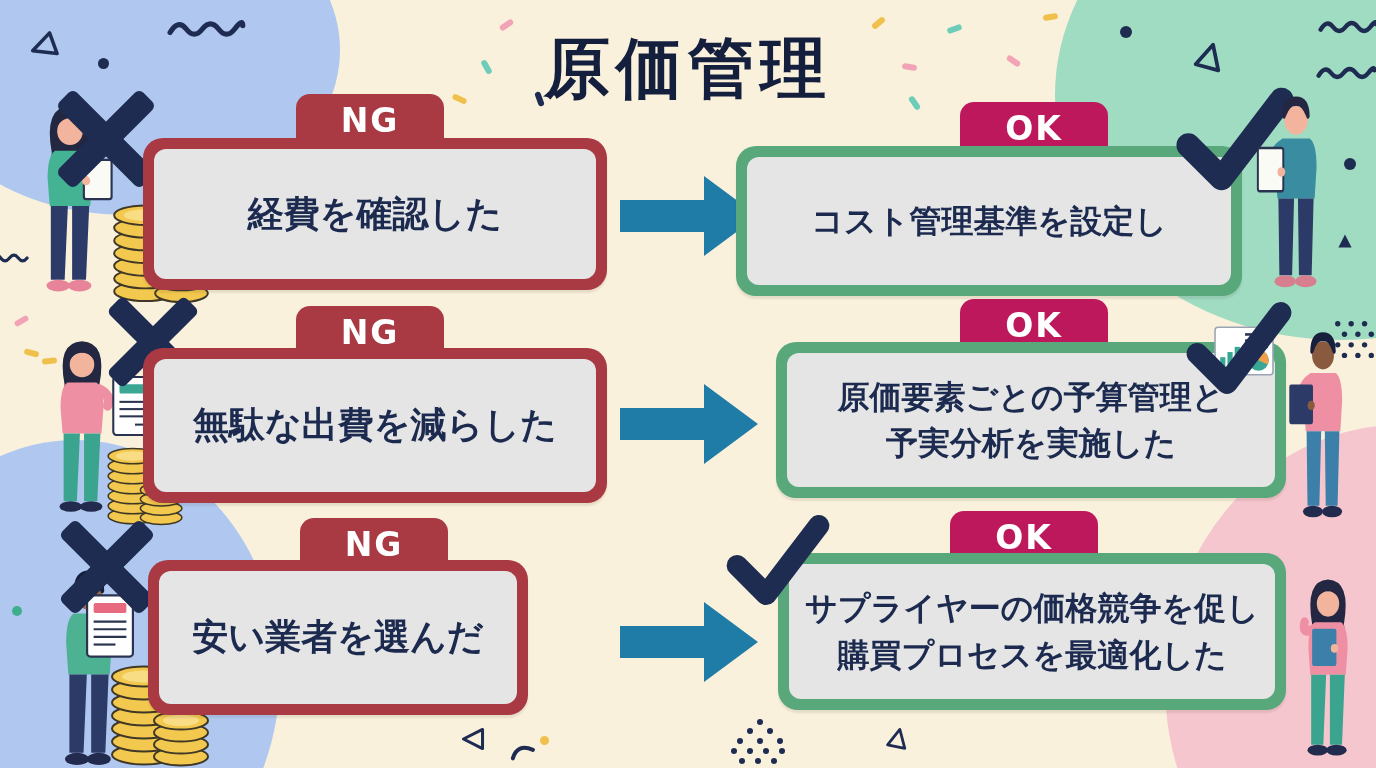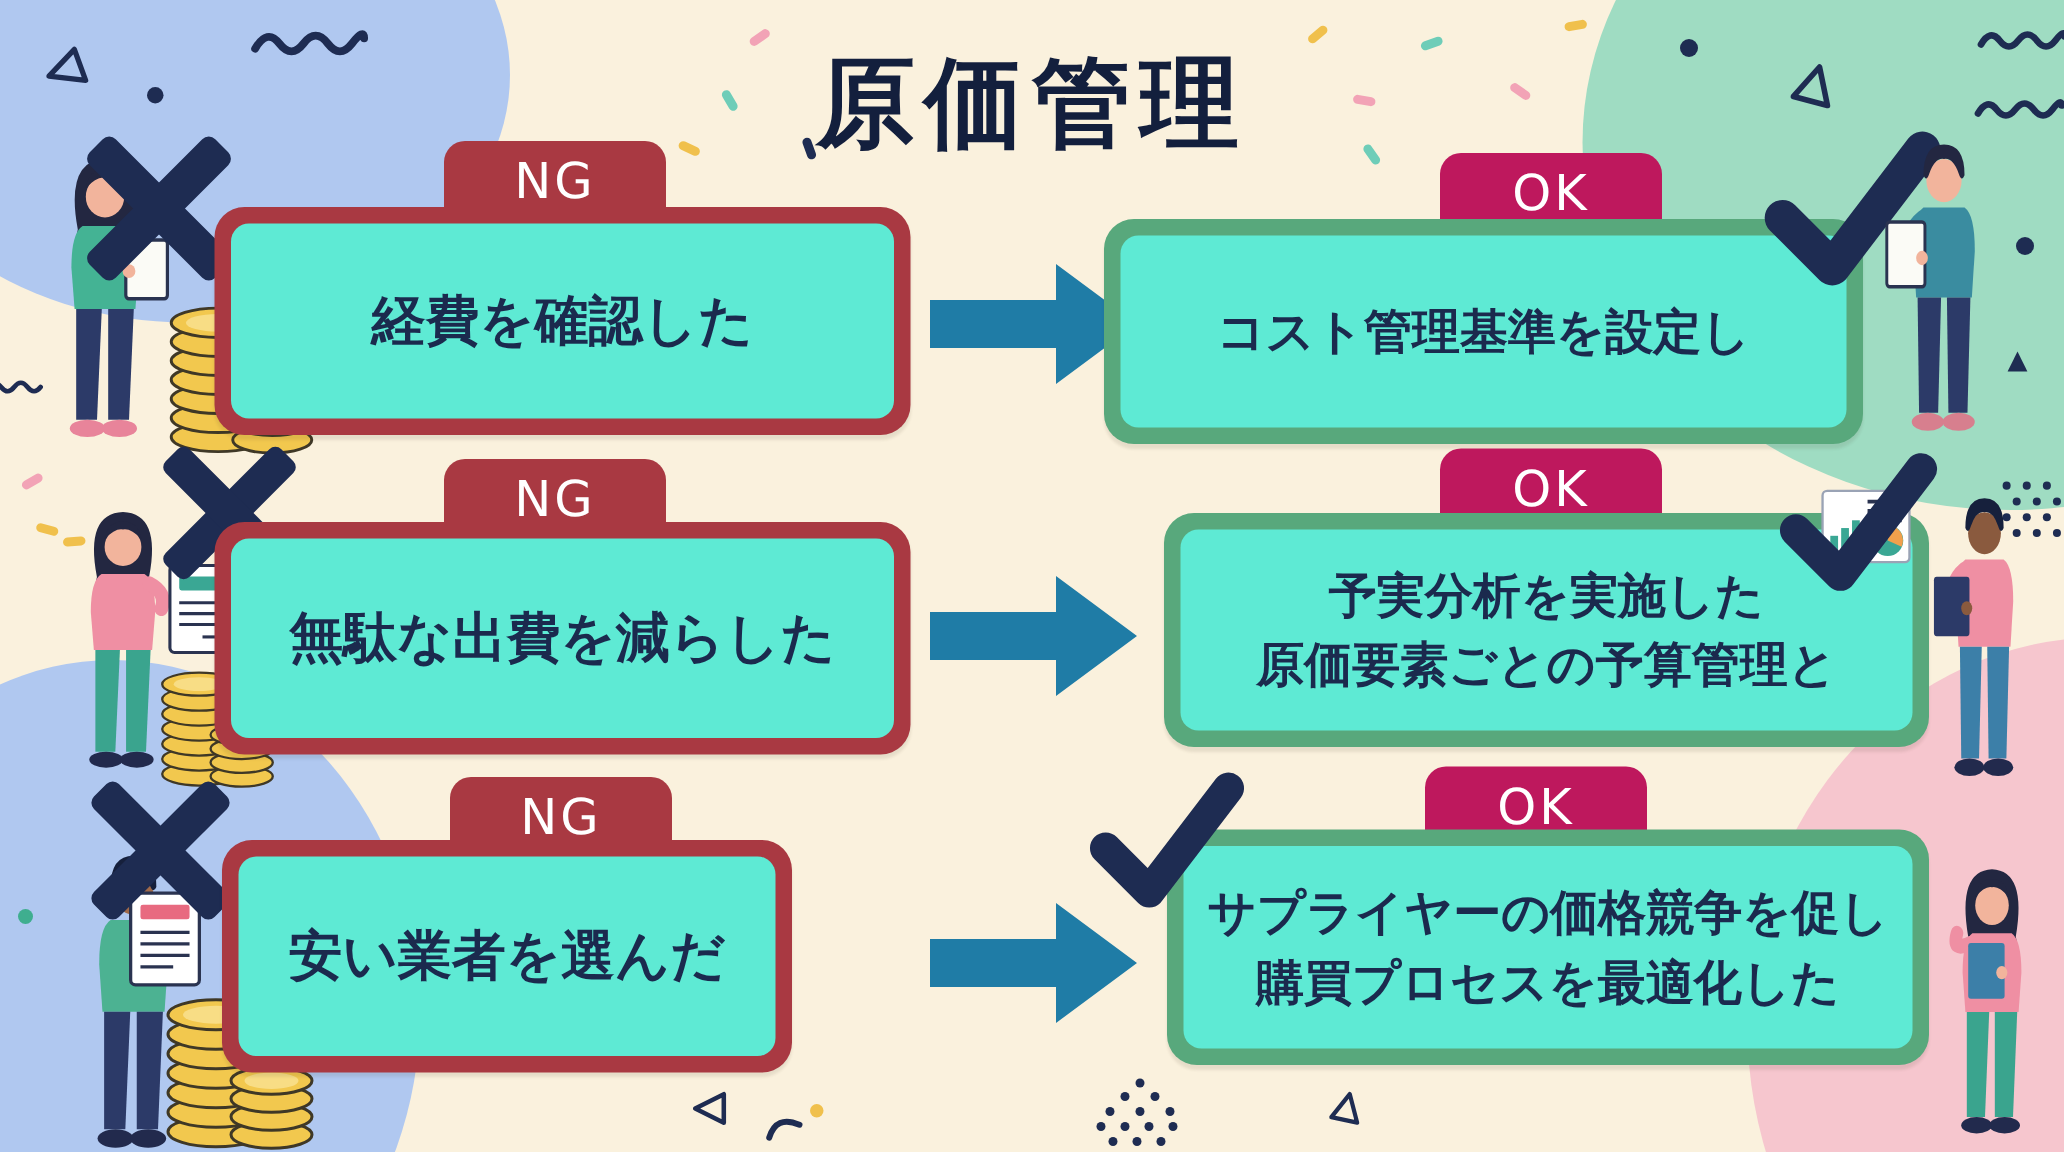--- a/index.html
+++ b/index.html
@@ -4,27 +4,27 @@
 <style>
   *{margin:0;padding:0;box-sizing:border-box}
   html,body{width:1376px;height:768px}
   body{font-family:"DejaVu Sans",sans-serif;background:#faf1dd}
   .canvas{position:relative;width:1376px;height:768px;background:#faf1dd;overflow:hidden}
   .abs{position:absolute}
   .blob{position:absolute;border-radius:50%}
   .title{position:absolute;left:400px;top:24px;width:576px;text-align:center;
          font-size:66px;font-weight:900;color:#131f3d;letter-spacing:6px}
   .tab{position:absolute;display:flex;align-items:center;justify-content:center;
-       border-radius:14px 14px 0 0;color:#ffffff;font-weight:400;font-size:33px;letter-spacing:2px}
+       border-radius:14px 14px 0 0;color:#ffffff;font-weight:700;font-size:33px;letter-spacing:2px}
   .tab.ng{background:#a93942}
   .tab.ok{background:#be185d}
   .bigbox{position:absolute;border-radius:20px;box-shadow:0 3px 2px rgba(60,50,30,.10)}
   .bigbox.ng{background:#a93942}
   .bigbox.ok{background:#58a87c}
-  .inner{position:absolute;inset:11px;background:#5eead4;border-radius:12px;
+  .inner{position:absolute;inset:11px;background:#e5e5e5;border-radius:12px;
          display:flex;flex-direction:column;align-items:center;justify-content:center;text-align:center}
   .ng-text{font-size:36px;font-weight:800;color:#1b2a4e}
   .ok-line{display:block;font-size:32px;font-weight:800;color:#1b2a4e;line-height:1.45}
   .dot{position:absolute;border-radius:50%;background:#1e2c52}
   .conf{position:absolute;width:15px;height:6px;border-radius:3px}
   svg.abs{display:block;overflow:visible}
 </style>
 </head>
 <body>
 
@@ -250,22 +250,22 @@
     </div>
   </div>
   <svg class="abs" style="left:620px;top:378px;width:142px;height:92px" viewBox="0 0 142 92">
       <path d="M0,30 L84,30 L84,6 L138,46 L84,86 L84,62 L0,62 Z" fill="#1f7ca6"></path>
     </svg>
   <div class="tab ok" style="left:960px;top:299px;width:148px;height:52px">
       <span>OK</span>
     </div>
   <div class="bigbox ok" style="left:776px;top:342px;width:510px;height:156px">
     <div class="inner">
+      <span class="ok-line">原価要素ごとの予算管理と</span>
       <span class="ok-line">予実分析を実施した</span>
-      <span class="ok-line">原価要素ごとの予算管理と</span>
     </div>
   </div>
   <svg class="abs" style="left:1214px;top:326px;width:60px;height:50px" viewBox="0 0 58 48">
     <rect x="1" y="1" width="56" height="46" rx="3" fill="#ffffff" stroke="#9aa3b5" stroke-width="1.5"></rect>
     <g stroke="#2a3350" stroke-width="2.5">
         <line x1="30" y1="8" x2="52" y2="8"></line>
         <line x1="30" y1="14" x2="52" y2="14"></line>
         <line x1="36" y1="20" x2="52" y2="20"></line>
       </g>
     <rect x="6" y="30" width="5" height="11" fill="#3aa794"></rect>

